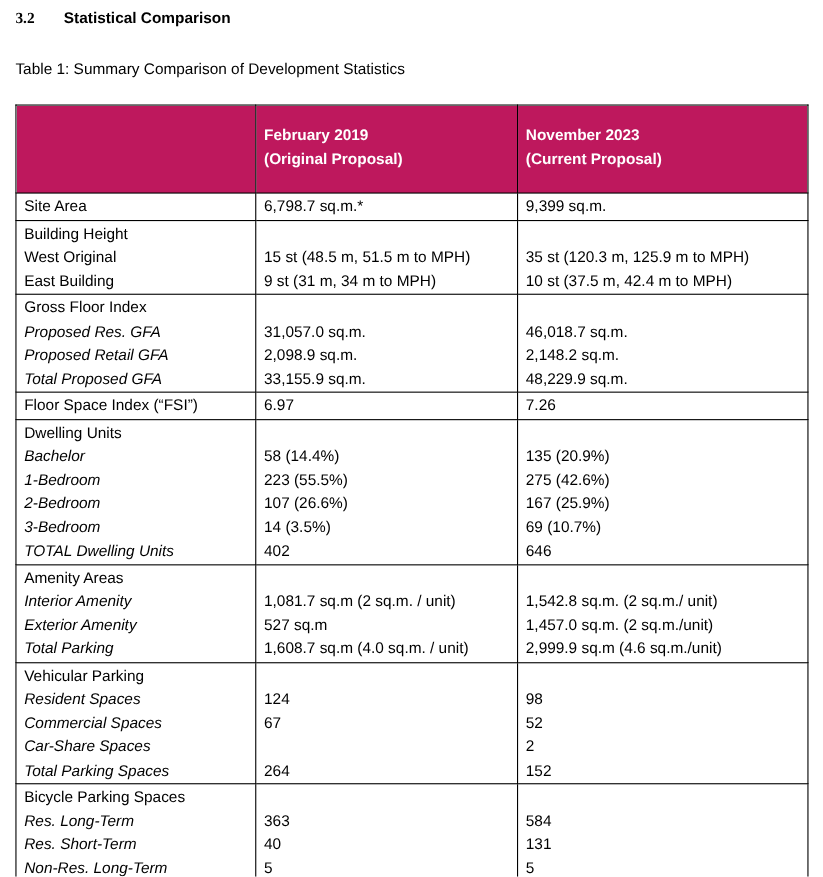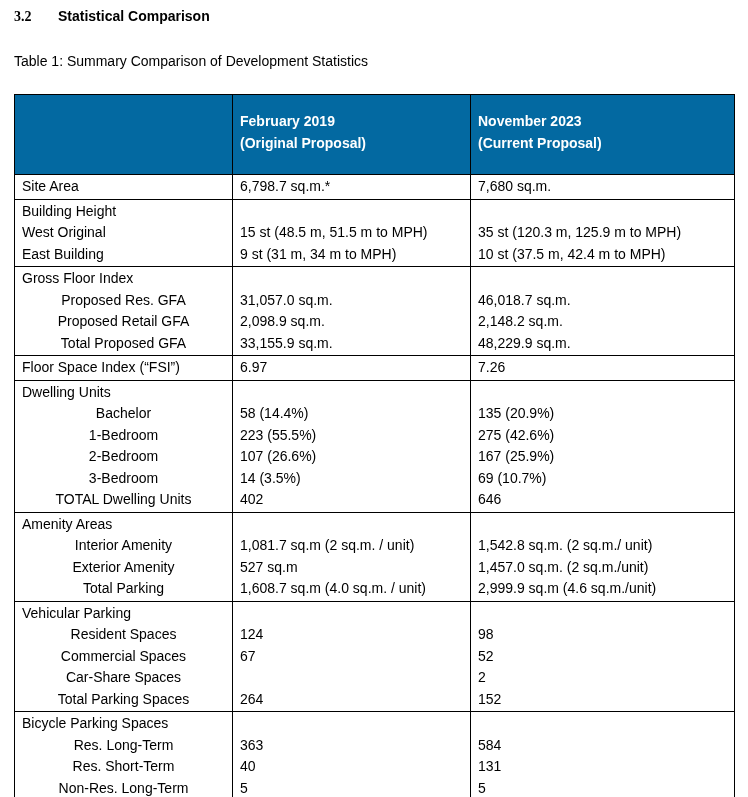--- a/index.html
+++ b/index.html
@@ -46,36 +46,36 @@
   table.cmp th, table.cmp td {
     border: 1px solid #000000;
     box-sizing: border-box;
     font-size: 14px;
     text-align: left;
     vertical-align: top;
     padding: 1px 7px;
     overflow: hidden;
   }
   table.cmp thead th {
-    background: #0369a1;
+    background: #be185d;
     color: #ffffff;
     font-weight: bold;
     height: 80px;
     padding-top: 16px;
     line-height: 21px;
   }
   table.cmp td {
     line-height: 21.5px;
   }
   .line {
     min-height: 21.5px;
     white-space: nowrap;
   }
   .italic {
-    text-align: center;
+    font-style: italic;
   }
 </style>
 </head>
 <body>
 
 <div class="page">
 
   <div class="section-heading">
     <span class="num">3.2</span><span>Statistical Comparison</span>
   </div>
@@ -103,21 +103,21 @@
     </thead>
     <tbody id="tbody">
         <tr>
           <td>
             <div class="line">Site Area</div>
           </td>
           <td>
             <div class="line">6,798.7 sq.m.*</div>
           </td>
           <td>
-            <div class="line">7,680 sq.m.</div>
+            <div class="line">9,399 sq.m.</div>
           </td>
         </tr>
         <tr>
           <td>
             <div class="line">Building Height</div>
             <div class="line">West Original</div>
             <div class="line">East Building</div>
           </td>
           <td>
             <div class="line">&nbsp;</div>

